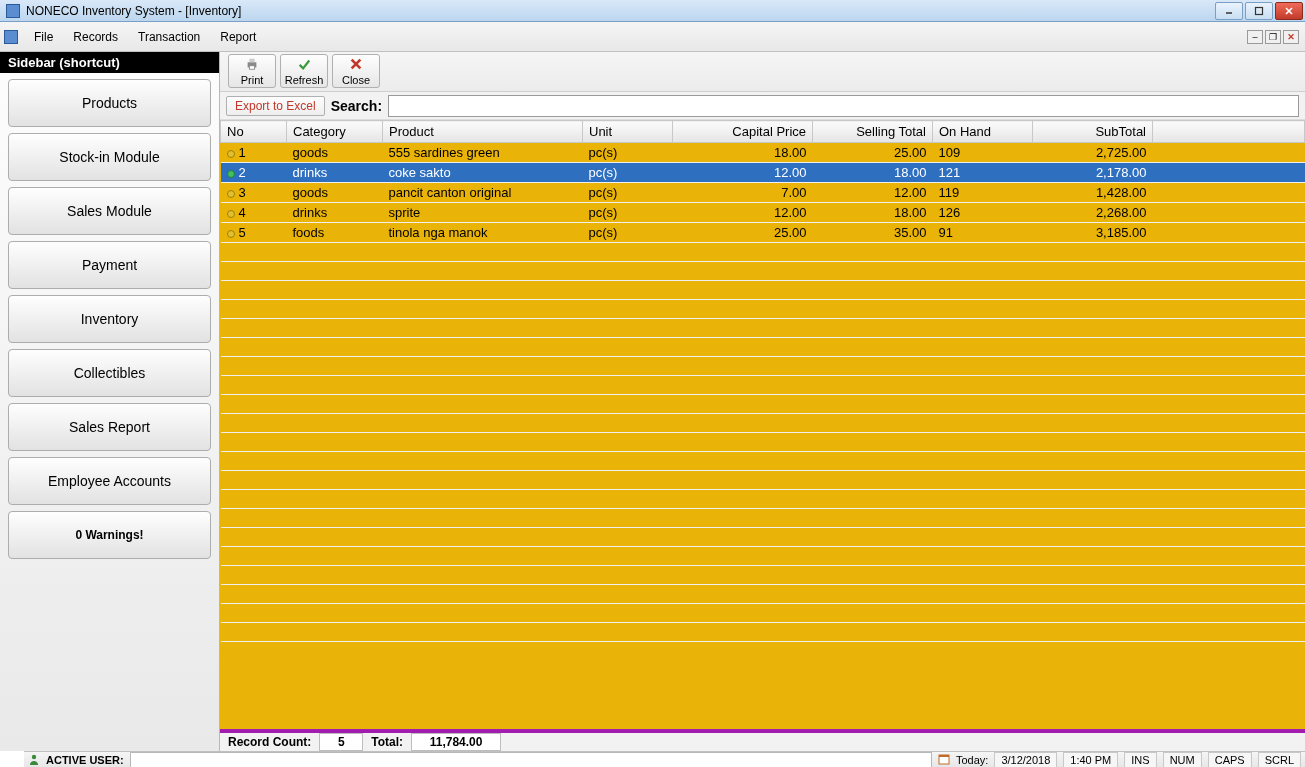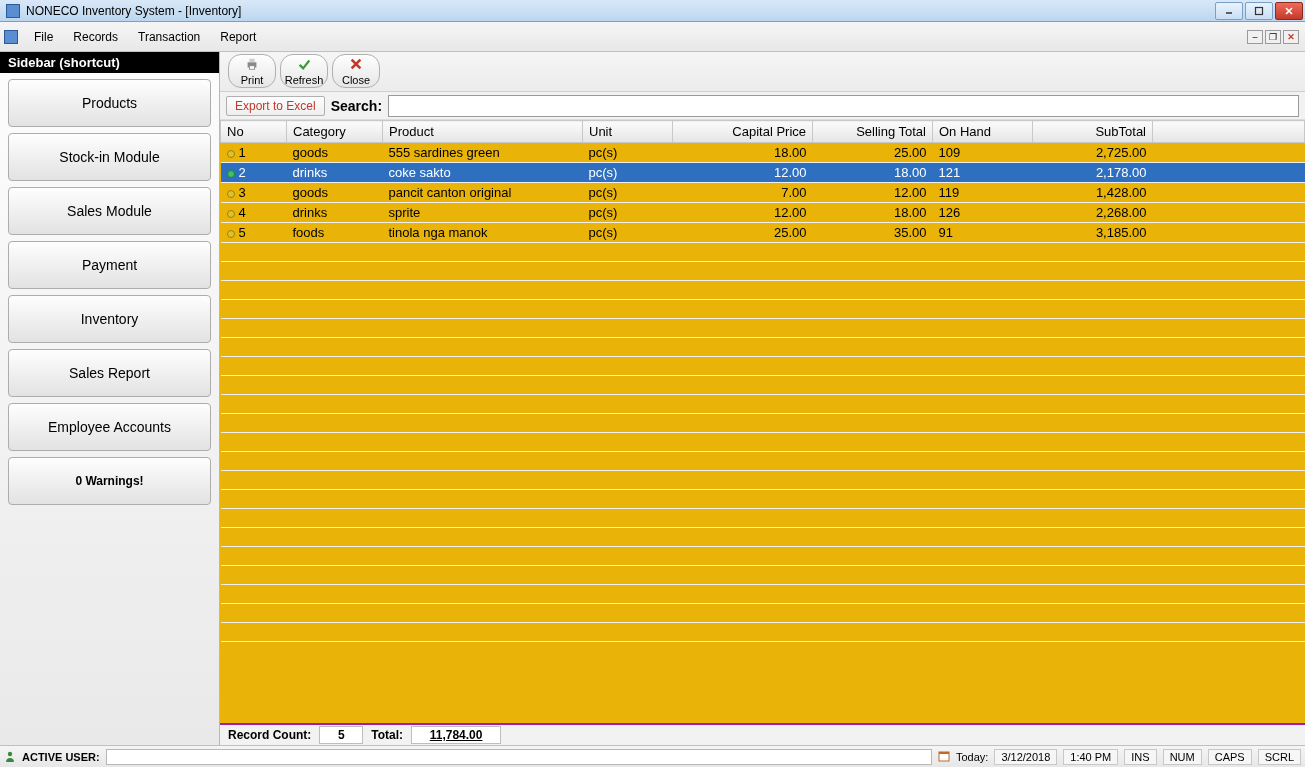--- a/index.html
+++ b/index.html
@@ -24,43 +24,43 @@
 
   .body { flex:1; display:flex; min-height:0; }
 
   .sidebar { width:220px; background:linear-gradient(#fdfdfd,#e9e9e9); border-right:1px solid #b8b8b8; display:flex; flex-direction:column; }
   .sidebar-head { background:#000; color:#fff; font-weight:bold; padding:3px 8px; font-size:13px;}
   .sidebtn { margin:6px 8px 0 8px; height:48px; background:linear-gradient(#fefefe,#e2e2e2); border:1px solid #adadad; border-radius:4px; display:flex; align-items:center; justify-content:center; font-size:14px; cursor:default; font-family: Liberation Sans, sans-serif; }
   .sidebtn.small { font-size:12px; font-weight:bold; }
 
   .main { flex:1; display:flex; flex-direction:column; background:#f7f7f7; min-width:0;}
   .toolbar { height:40px; display:flex; align-items:flex-end; padding:3px 8px 3px 8px; gap:4px; background:linear-gradient(#f5f5f5,#ececec); border-bottom:1px solid #cfcfcf;}
-  .tbtn { width:48px; height:34px; border:1px solid #b0b0b0; background:linear-gradient(#fefefe,#e6e6e6); border-radius:13px; display:flex; flex-direction:column; align-items:center; justify-content:center; font-size:11px; cursor:default; gap:1px;}
+  .tbtn { width:48px; height:34px; border:1px solid #b0b0b0; background:linear-gradient(#fefefe,#e6e6e6); border-radius:3px; display:flex; flex-direction:column; align-items:center; justify-content:center; font-size:11px; cursor:default; gap:1px;}
   .tbtn svg { width:14px; height:14px; }
 
   .searchbar { height:28px; display:flex; align-items:center; padding:2px 6px 2px 6px; gap:6px; background:#f2f2f2; border-bottom:1px solid #dcdcdc;}
   .exportbtn { border:1px solid #b0b0b0; background:linear-gradient(#fefefe,#eee); color:#c0392b; padding:2px 8px; font-size:12px; border-radius:2px; cursor:default;}
   .searchlabel { font-weight:bold; font-size:14px; }
   .searchinput { flex:1; height:22px; border:1px solid #9a9a9a; padding:0 4px; font-size:12px;}
 
   .gridwrap { flex:1; overflow:auto; background:#eab308; }
   table.grid { border-collapse:collapse; width:100%; table-layout:fixed;}
   table.grid th { background:linear-gradient(#fbfbfb,#e5e5e5); border:1px solid #c8c8c8; padding:3px 6px; font-weight:normal; font-size:13px; text-align:left; height:20px;}
   table.grid th.r { text-align:right; }
   table.grid td { border-bottom:1px solid #f0f0f0; padding:2px 6px; font-size:13px; height:19px; white-space:nowrap; overflow:hidden;}
   table.grid td.r { text-align:right;}
   table.grid tr.sel td { background:#2f6fc0; color:#fff; }
   .rowdot { display:inline-block; width:8px; height:8px; border-radius:50%; background:#e0c030; border:1px solid #a08000; vertical-align:middle; margin-right:4px;}
   tr.sel .rowdot { background:#40c060; border-color:#208040;}
 
-  .gridfooter { height:22px; display:flex; align-items:center; gap:8px; padding:8px 8px; background:#f2f2f2; border-top:2px solid #a21caf; font-weight:bold; font-size:12px;}
+  .gridfooter { height:22px; display:flex; align-items:center; gap:8px; padding:8px 8px; background:#f2f2f2; border-top:4px solid #a21caf; font-weight:bold; font-size:12px;}
   .gridfooter .box { border:1px solid #bdbdbd; background:#fff; min-width:44px; text-align:center; padding:1px 10px; font-weight:bold;}
-  .gridfooter .box.wide { min-width:90px;text-decoration:underline;}
-
-  .statusbar { height:22px; background:linear-gradient(#f5f5f5,#e7e7e7); border-top:1px solid #c0c0c0; display:flex; align-items:center; padding:0 4px; gap:6px; font-size:11px;}
+  .gridfooter .box.wide { min-width:90px;}
+
+  .statusbar { height:16px; background:linear-gradient(#f5f5f5,#e7e7e7); border-top:1px solid #c0c0c0; display:flex; align-items:center; padding:0 4px; gap:6px; font-size:11px;margin-left:24px;}
   .statusbar .usericon svg{ width:12px;height:12px;}
   .statusbar .userlabel { font-weight:bold; }
   .statusbar .userbox { flex:1; border:1px solid #b8b8b8; height:16px; background:#fff; }
   .statusbar .sunk { border:1px solid #c8c8c8; padding:1px 6px; background:#f6f6f6;}
   .statusbar .todayicon svg{width:12px;height:12px;}
 </style>
 </head>
 <body>
 
 <div class="titlebar">
@@ -102,20 +102,21 @@
 
 <div class="body">
 
   <div class="sidebar">
     <div class="sidebar-head">Sidebar (shortcut)</div>
     <div class="sidebtn">Products</div>
     <div class="sidebtn">Stock-in Module</div>
     <div class="sidebtn">Sales Module</div>
     <div class="sidebtn">Payment</div>
     <div class="sidebtn">Inventory</div>
+    <div class="sidebtn">Collectibles</div>
     <div class="sidebtn">Sales Report</div>
     <div class="sidebtn">Employee Accounts</div>
     <div class="sidebtn small">0 Warnings!</div>
   </div>
 
   <div class="main">
     <div class="toolbar">
       <div class="tbtn">
         <span><svg viewBox="0 0 16 16">
               <rect x="3" y="6" width="10" height="6" fill="#888"></rect>

